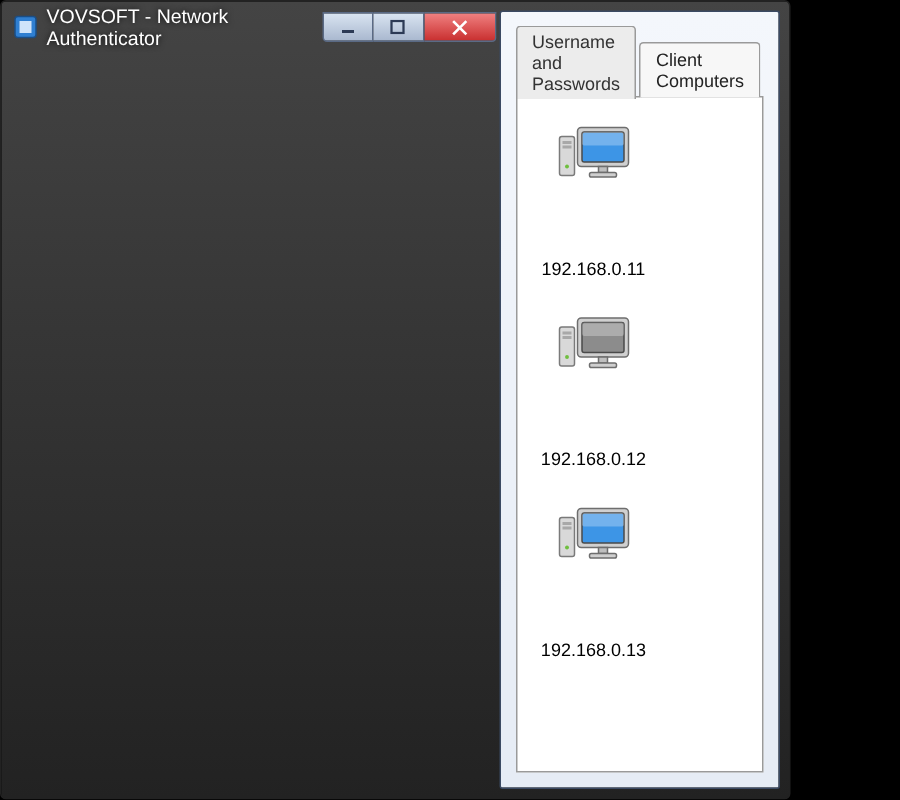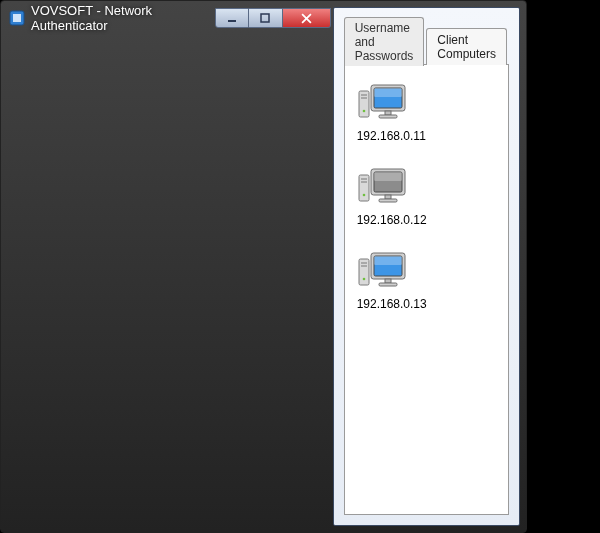--- a/index.html
+++ b/index.html
@@ -110,23 +110,24 @@
     overflow:auto;
   }
   .items {
     display:flex;
     flex-wrap:wrap;
     gap:22px 24px;
     align-content:flex-start;
   }
   .computer-item {
     width:78px;
-    display:flex;flex-direction:column;align-items:flex-start;
+    display:flex;flex-direction:column;align-items:center;
     text-align:center;
     cursor:default;
+    gap:43px;
   }
   .computer-item .label{
     margin-top:6px;
     font-size:12px;
     color:#000;
     white-space:nowrap;
   }
   .comp-icon{
     width:50px;height:42px;
     position:relative;

